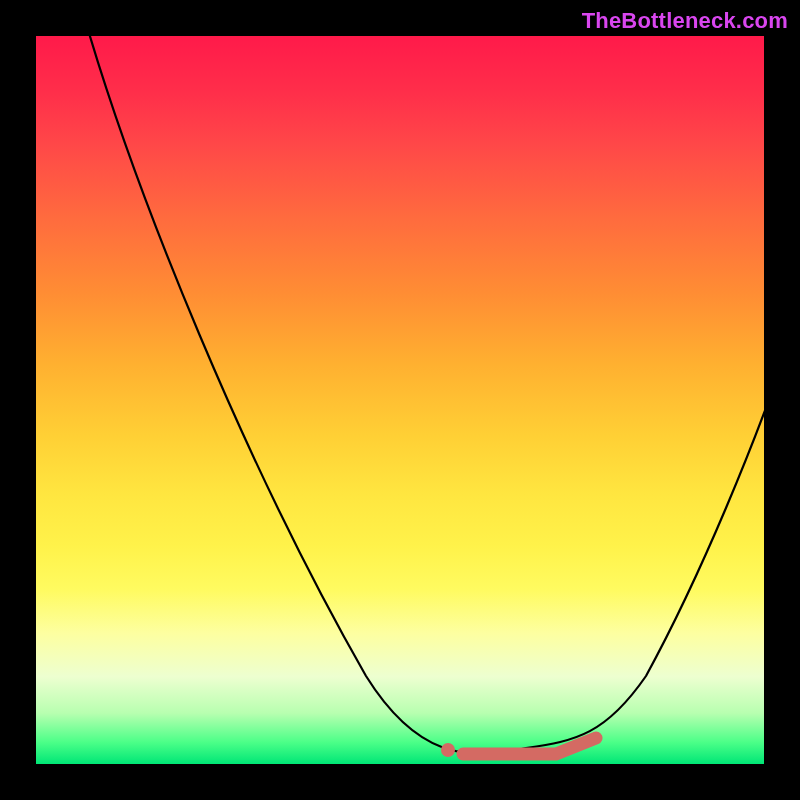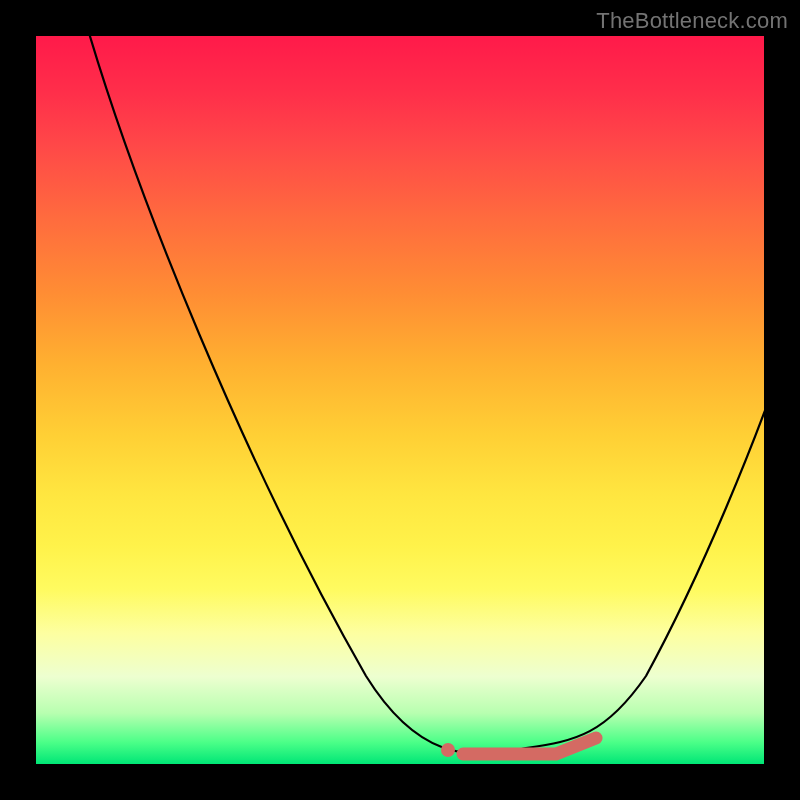--- a/index.html
+++ b/index.html
@@ -55,23 +55,23 @@
   .curve path.thick {
     fill: none;
     stroke: #d46a63;
     stroke-width: 13;
     stroke-linecap: round;
   }
   .watermark {
     position: absolute;
     top: 8px;
     right: 12px;
-    color: #737373;
+    color: #d946ef;
     font-size: 22px;
-    font-weight: 400;
+    font-weight: 700;
     letter-spacing: 0.2px;
   }
 </style>
 </head>
 <body>
 
 <div class="frame">
   <div class="gradient"></div>
   <svg class="curve" viewBox="0 0 728 728" preserveAspectRatio="none">
     <path class="line" d="M 48 -20 C 100 160, 210 430, 330 640 C 380 720, 430 726, 490 712 C 540 705, 570 698, 610 640 C 670 530, 720 400, 738 350"></path>

